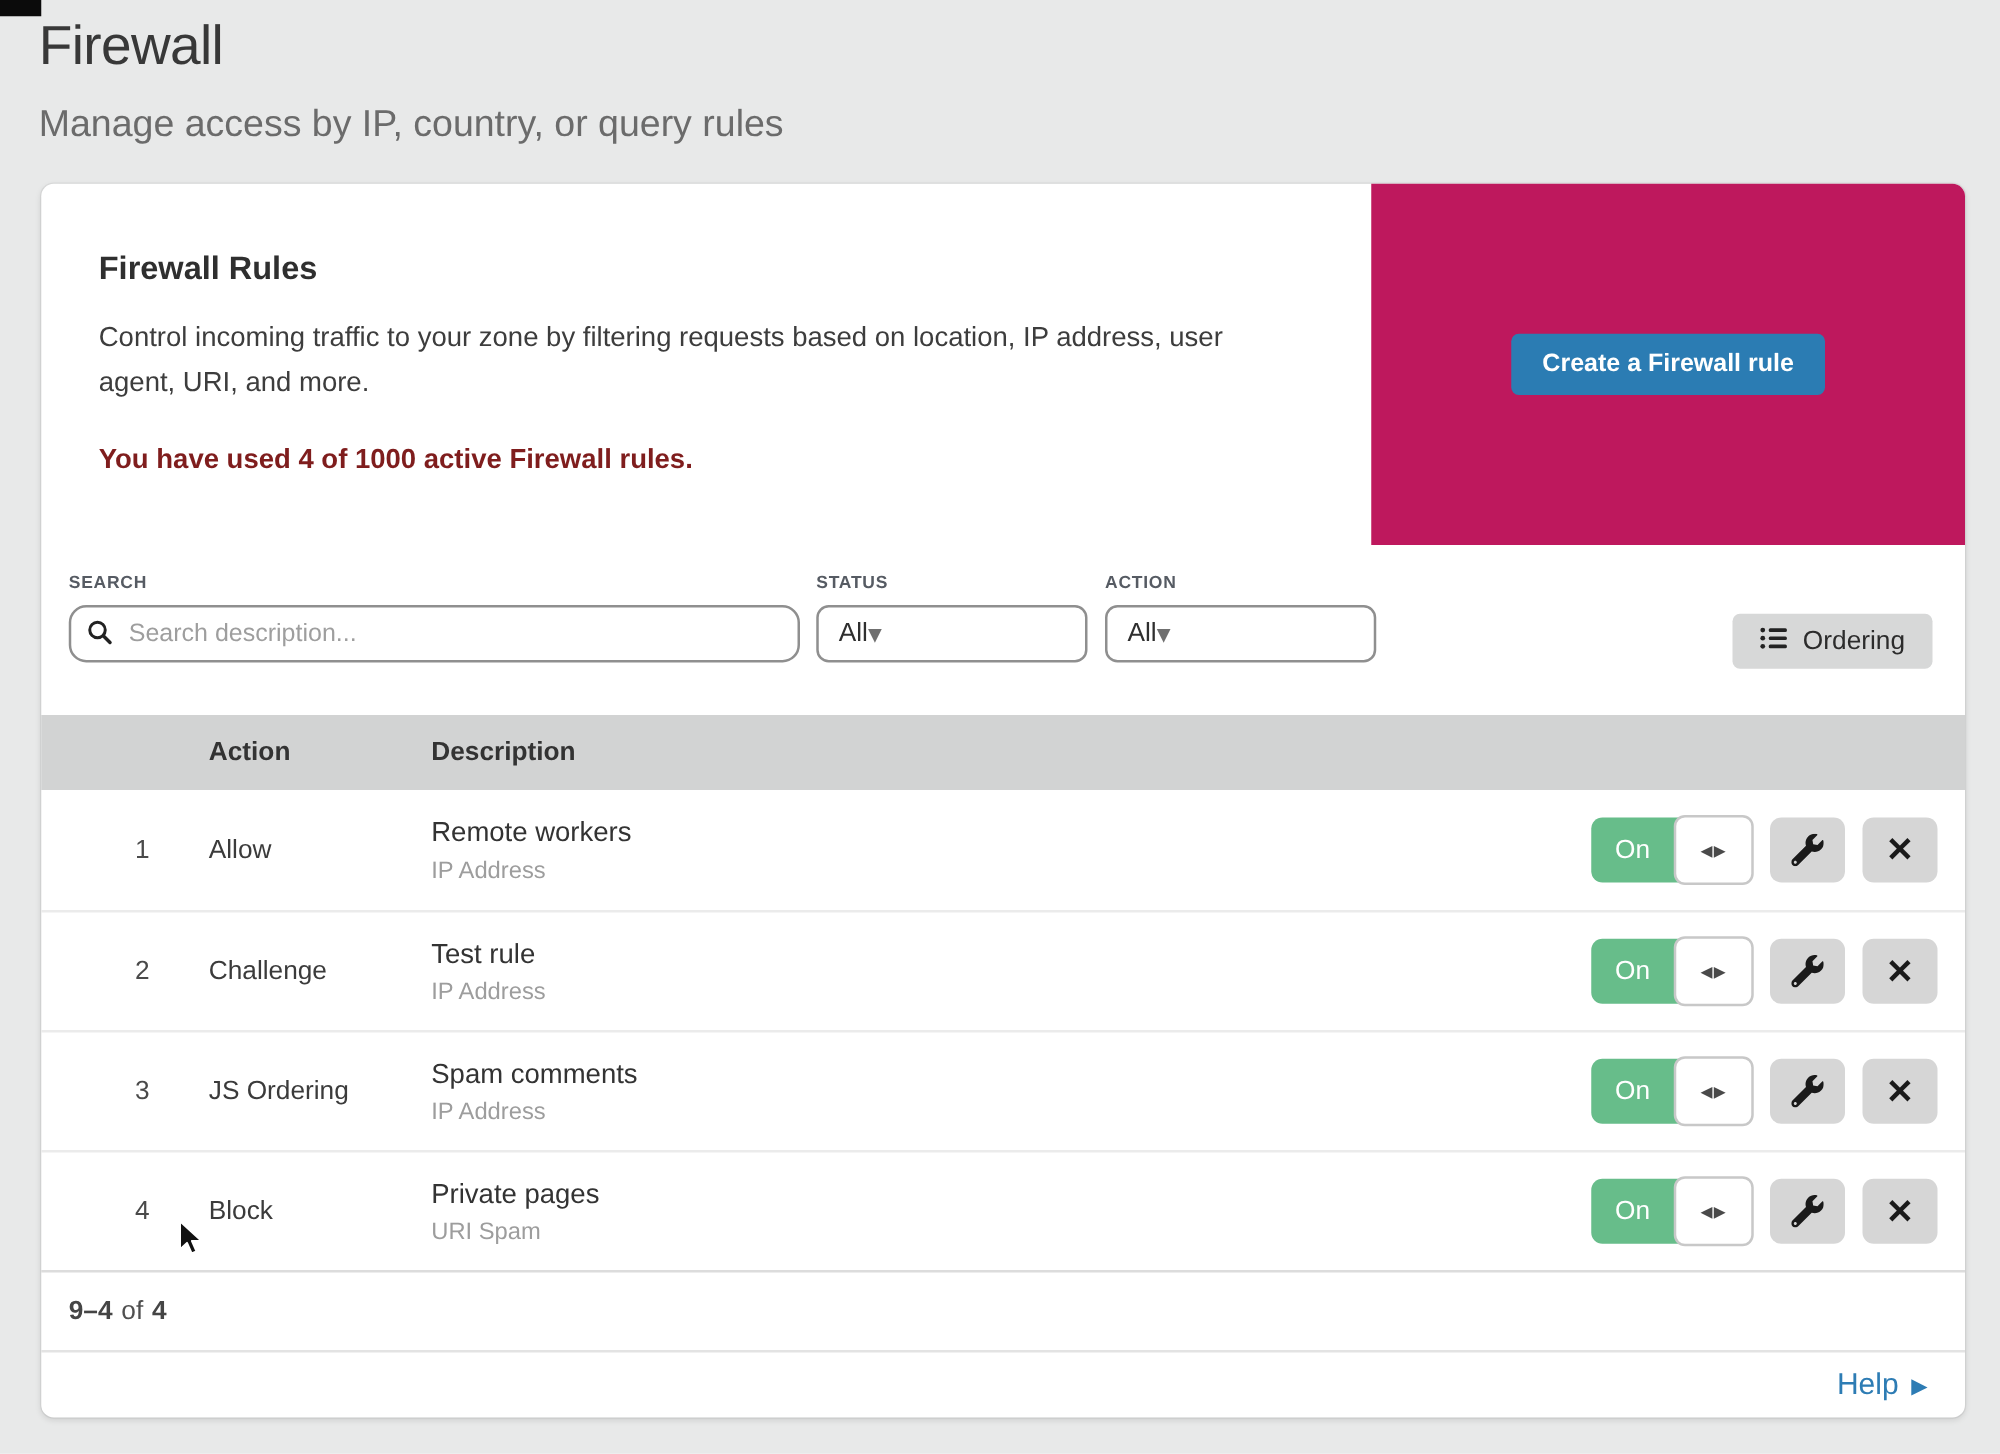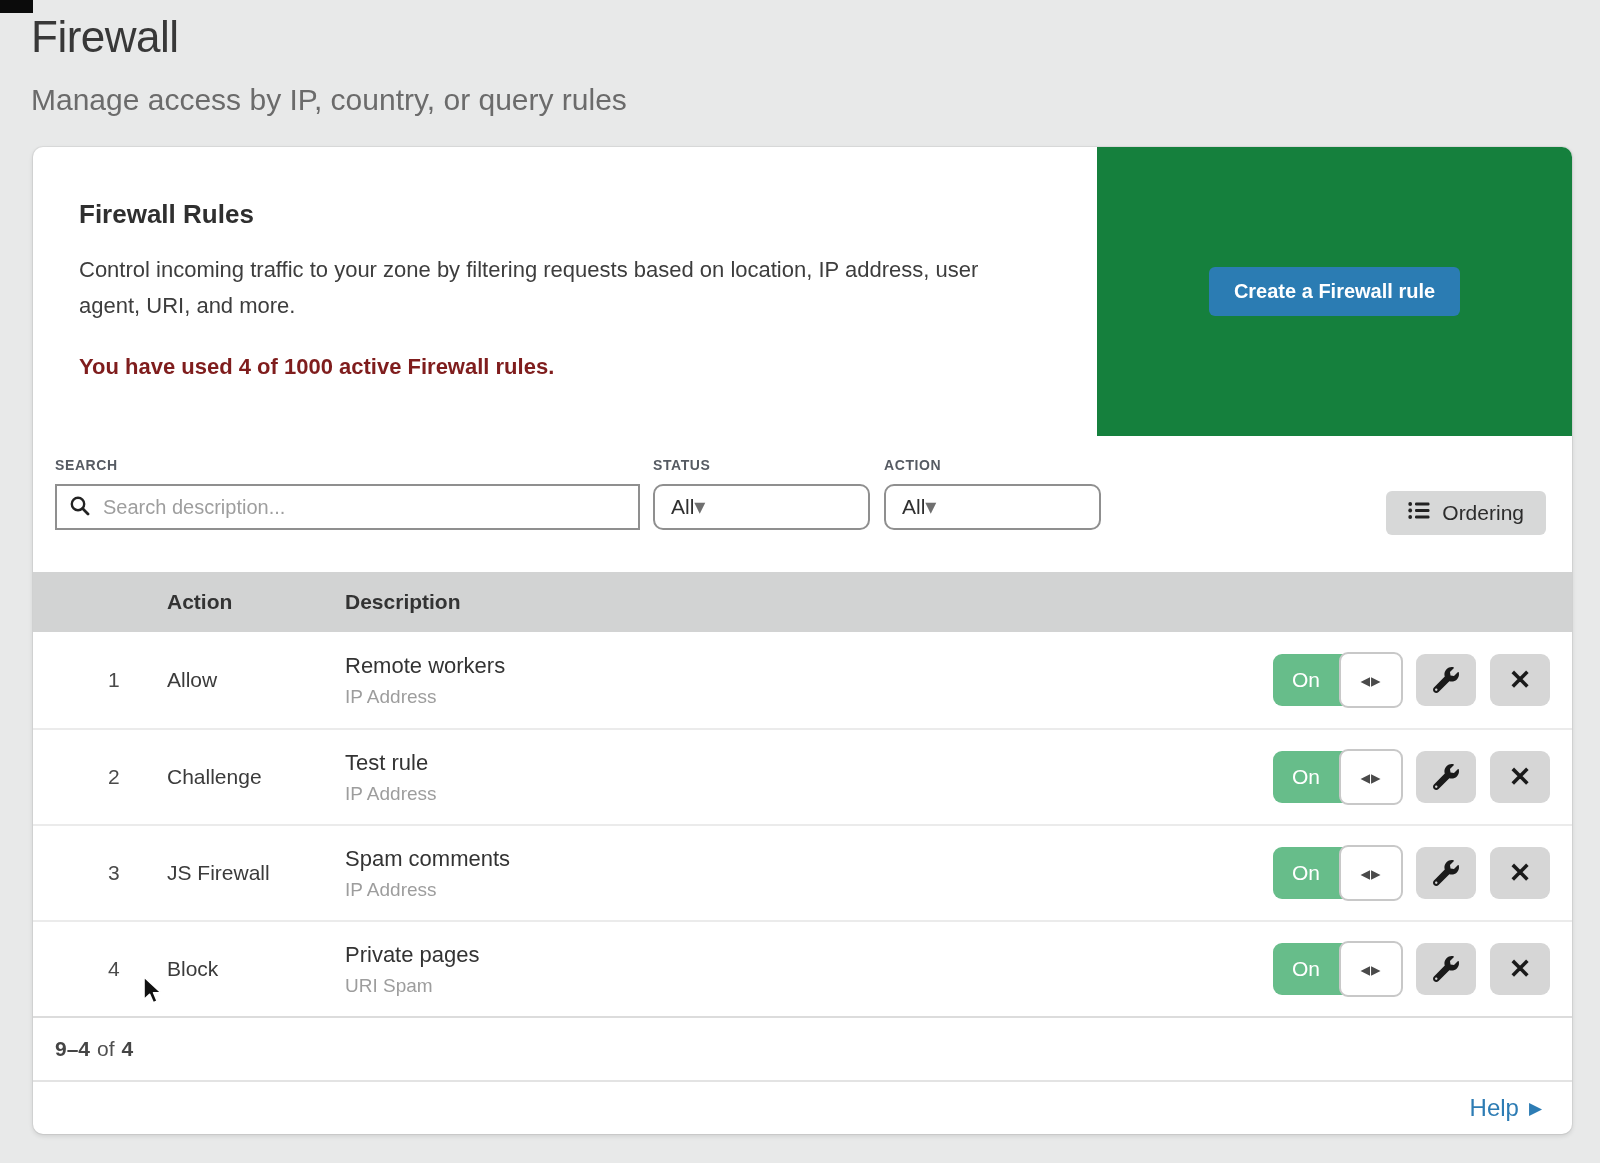--- a/index.html
+++ b/index.html
@@ -27,40 +27,40 @@
     box-shadow: 0 0 0 1px rgba(0,0,0,0.05), 0 2px 5px rgba(0,0,0,0.12);
   }
 
   
   .card-header { display: flex; height: 289px; }
   .card-header-left { flex: 1; padding: 52px 40px 0 46px; }
   .card-heading { font-size: 26px; font-weight: 700; color: #2f2f2f; }
   .card-desc { margin-top: 22px; max-width: 945px; font-size: 22px; line-height: 36px; color: #3d3d3d; }
   .card-usage { margin-top: 30px; font-size: 22px; font-weight: 700; color: #7f1d1d; }
   .card-aside {
-    width: 475px; background: #15803d; border-radius: 0 10px 0 0;
+    width: 475px; background: #be185d; border-radius: 0 10px 0 0;
     display: flex; align-items: center; justify-content: center;
   }
   .create-btn {
     background: #2b7cb3; color: #ffffff; border: none; cursor: pointer;
     font-family: inherit; font-size: 20px; font-weight: 700;
     padding: 13px 25px; border-radius: 6px;
   }
 
   
   .filters { height: 136px; display: flex; align-items: flex-start; padding: 21px 26px 0 22px; }
   .filter-group { display: flex; flex-direction: column; }
   .filter-label {
     font-size: 14px; font-weight: 700; letter-spacing: 0.6px;
     color: #565b63; margin-bottom: 11px; text-transform: uppercase;
   }
   .search-group { width: 585px; margin-right: 13px; }
   .search-box { position: relative; }
   .search-input {
-    width: 100%; height: 46px; border: 2px solid #8f8f8f; border-radius: 0;
+    width: 100%; height: 46px; border: 2px solid #8f8f8f; border-radius: 14px;
     padding: 0 14px 0 46px; font-family: inherit; font-size: 20px; color: #701a75;
     background: #fff; outline: none;
   }
   .search-input::placeholder { color: #9e9e9e; }
   .search-icon { position: absolute; left: 14px; top: 11px; }
   .select-group { width: 217px; margin-right: 14px; }
   .select-box {
     height: 46px; border: 2px solid #8f8f8f; border-radius: 10px; background: #fff;
     display: flex; align-items: center; justify-content: flex-start;
     padding: 0 14px 0 16px; font-size: 21px; color: #2f2f2f; cursor: pointer;
@@ -252,21 +252,21 @@
             </svg>
         </button>
         <button class="icon-btn">
           <span class="x-glyph">✕</span>
         </button>
       </div>
     </div>
 
     <div class="rule-row">
       <div class="cell-num">3</div>
-      <div class="cell-action">JS Firewall</div>
+      <div class="cell-action">JS Ordering</div>
       <div class="cell-desc">
         <div class="desc-main">Spam comments</div>
         <div class="desc-sub">IP Address</div>
       </div>
       <div class="cell-controls">
         <div class="toggle">
           <div class="toggle-track">
             <span class="toggle-on">On</span>
           </div>
           <div class="toggle-knob">

